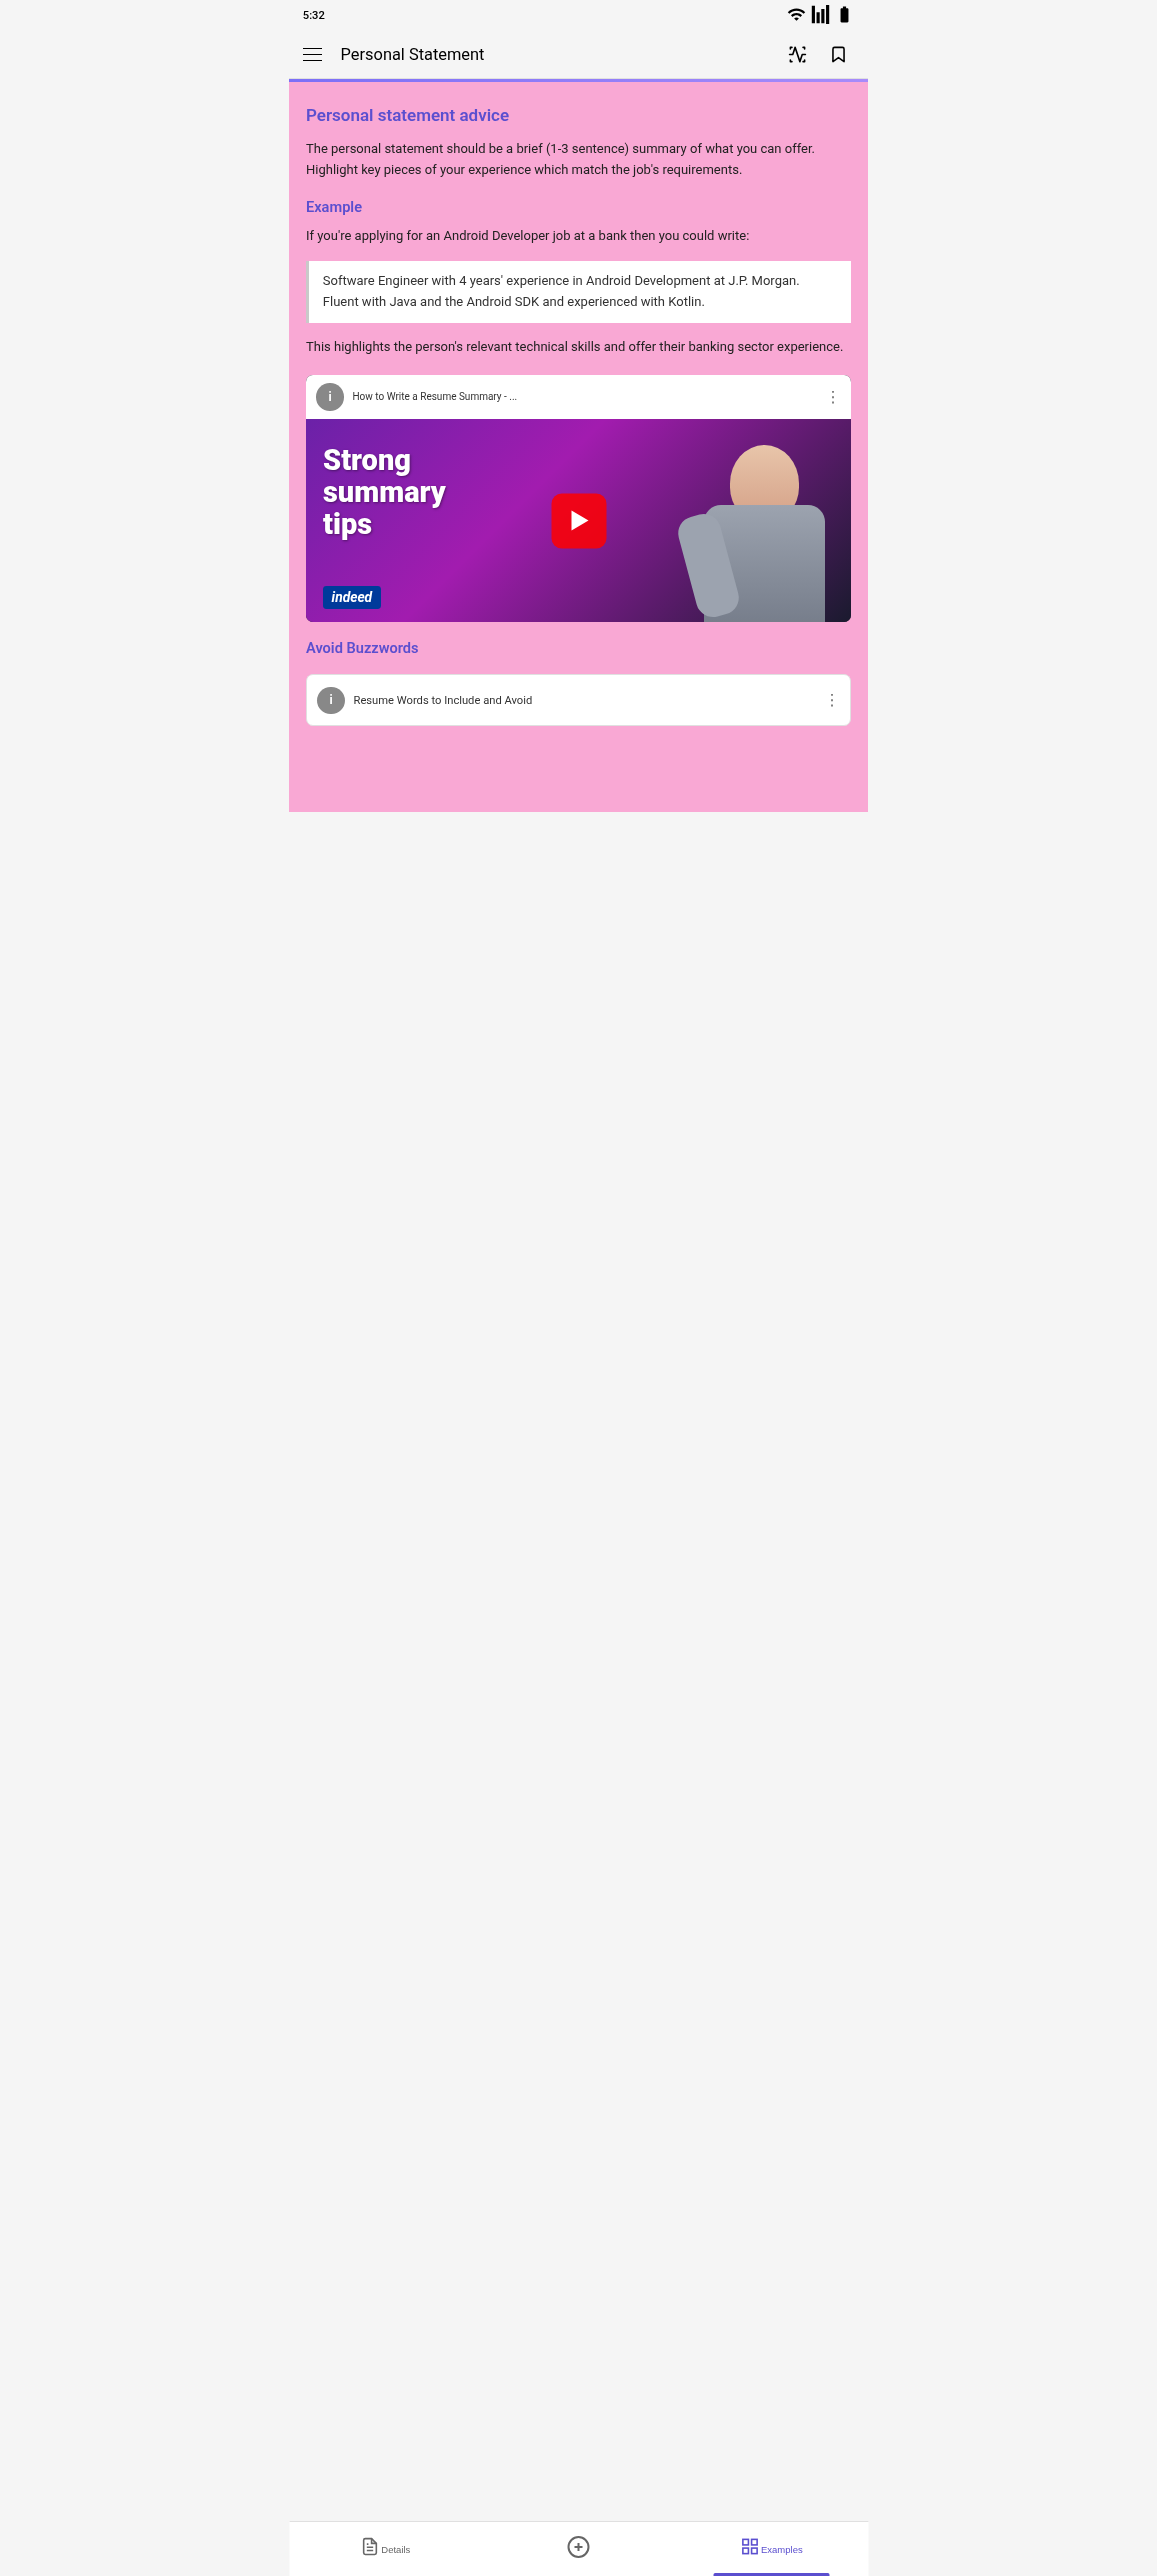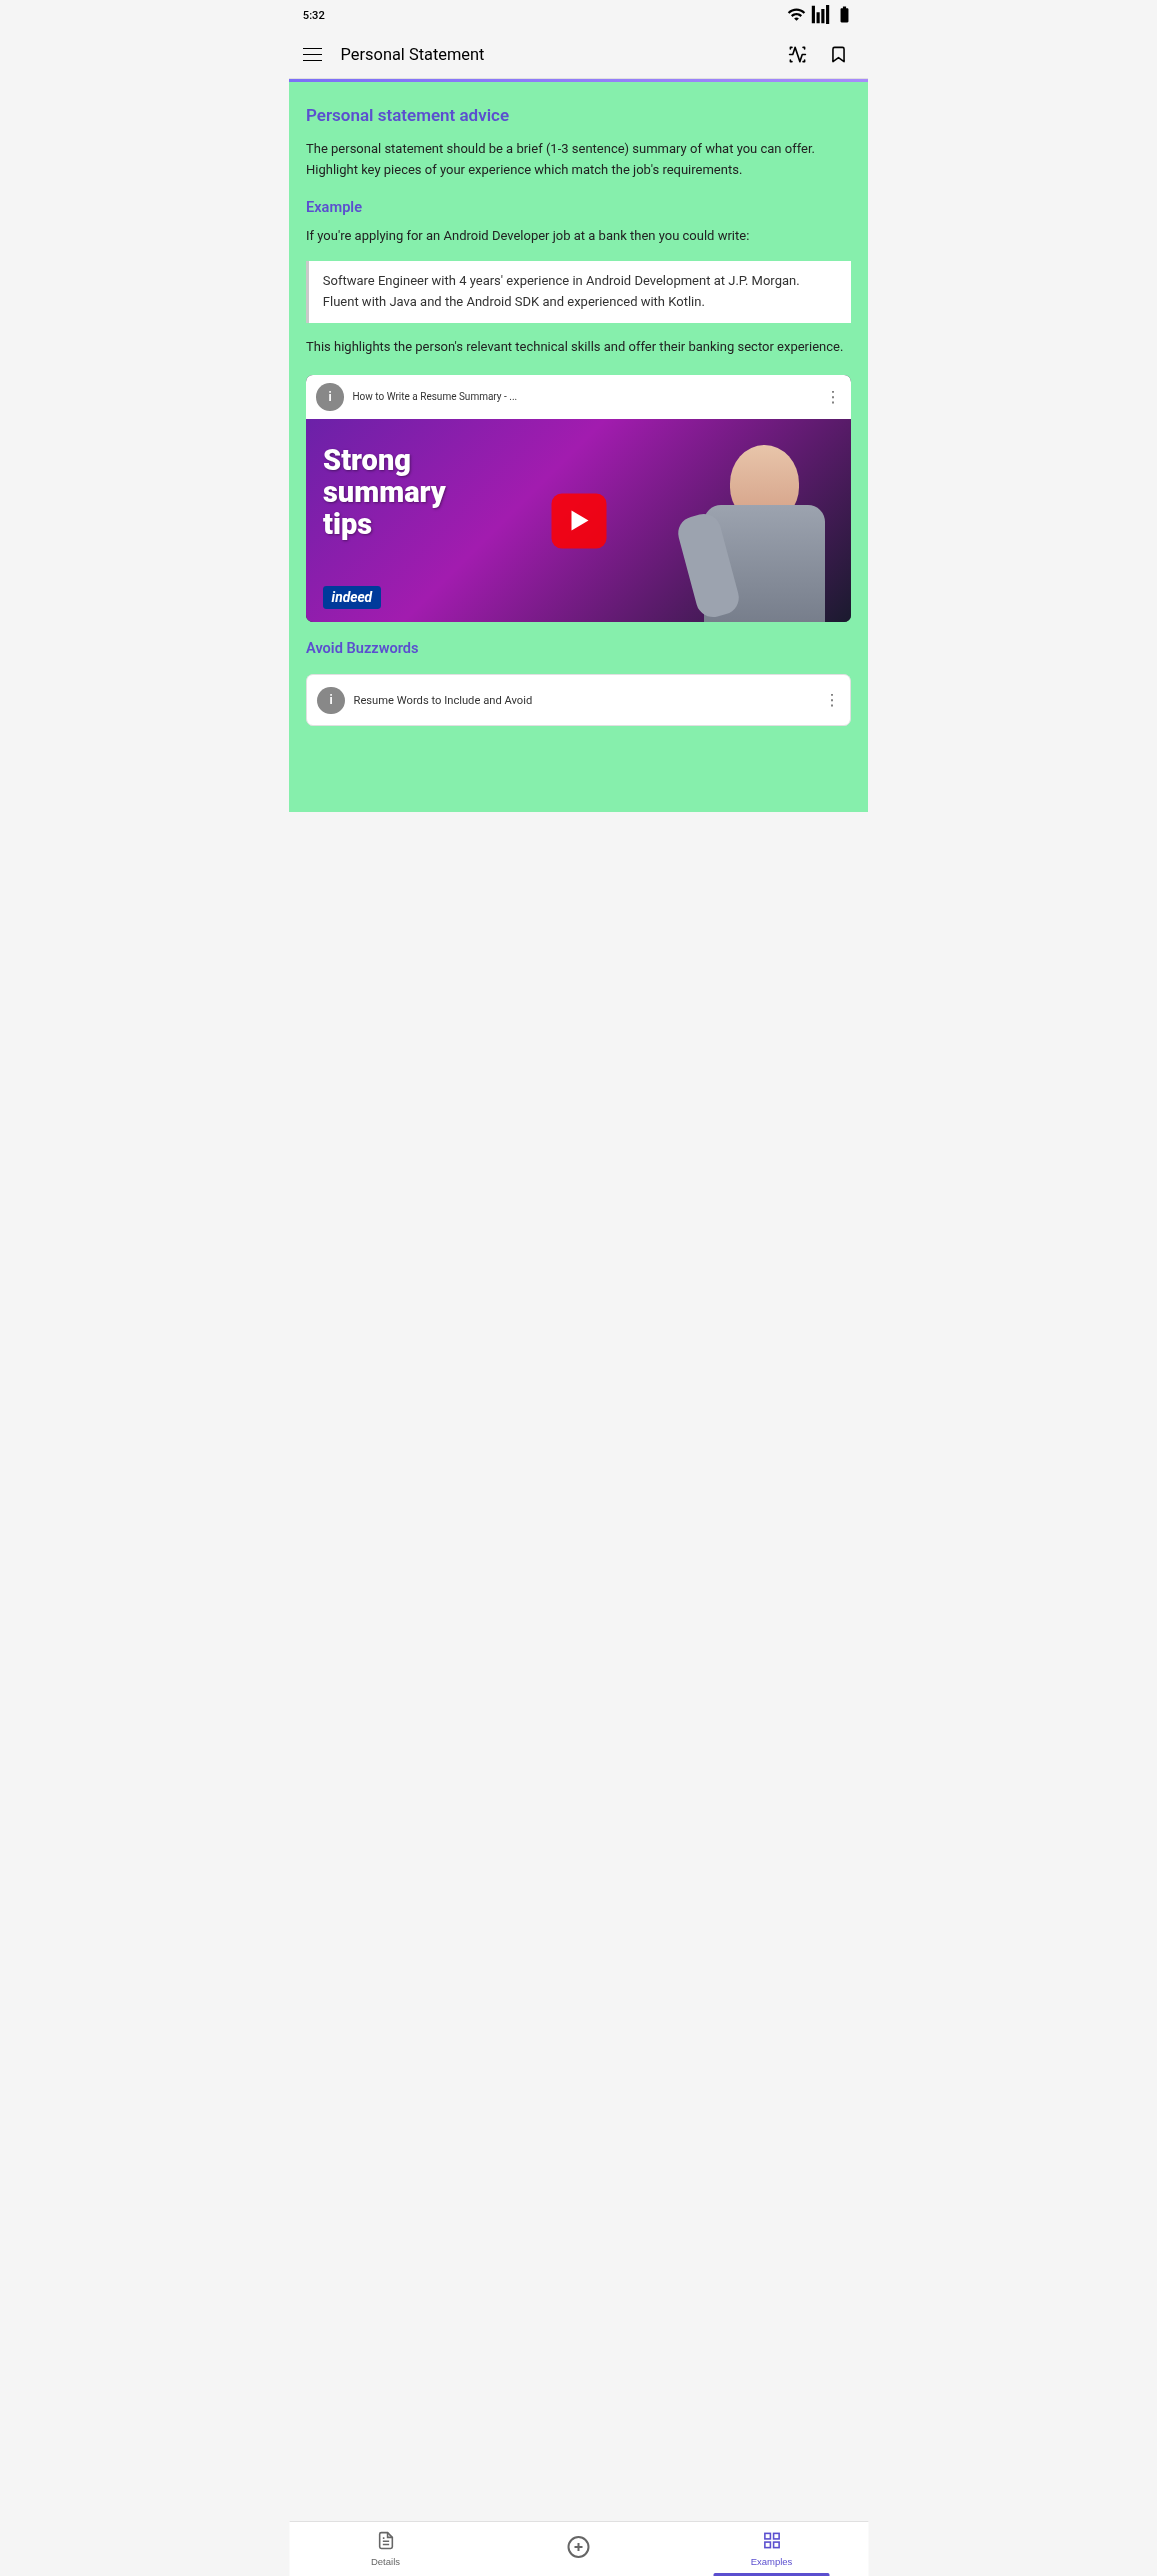--- a/index.html
+++ b/index.html
@@ -100,21 +100,21 @@
 
     
     .toolbar-highlight {
       height: 2.6px;
       background: linear-gradient(90deg, #7c6ff7 0%, #a78bfa 100%);
       width: 100%;
     }
 
     
     .content {
-      background: #86efac;
+      background: #f9a8d4;
       padding: 17px 17px 86px 17px;
     }
 
     
     .section-heading {
       font-size: 17px;
       font-weight: 600;
       color: #5b4fcf;
       margin-bottom: 13.8px;
       margin-top: 6.9px;
@@ -324,21 +324,20 @@
       border-top: 0.9px solid #e0e0e0;
       display: flex;
       align-items: stretch;
       height: 55px;
       z-index: 100;
     }
 
     .bottom-nav-item {
       flex: 1;
       display: flex;
-      flex-direction: column;
       align-items: center;
       justify-content: center;
       gap: 1.7px;
       cursor: pointer;
       border: none;
       background: transparent;
       position: relative;
     }
 
     .bottom-nav-item.active::after {

